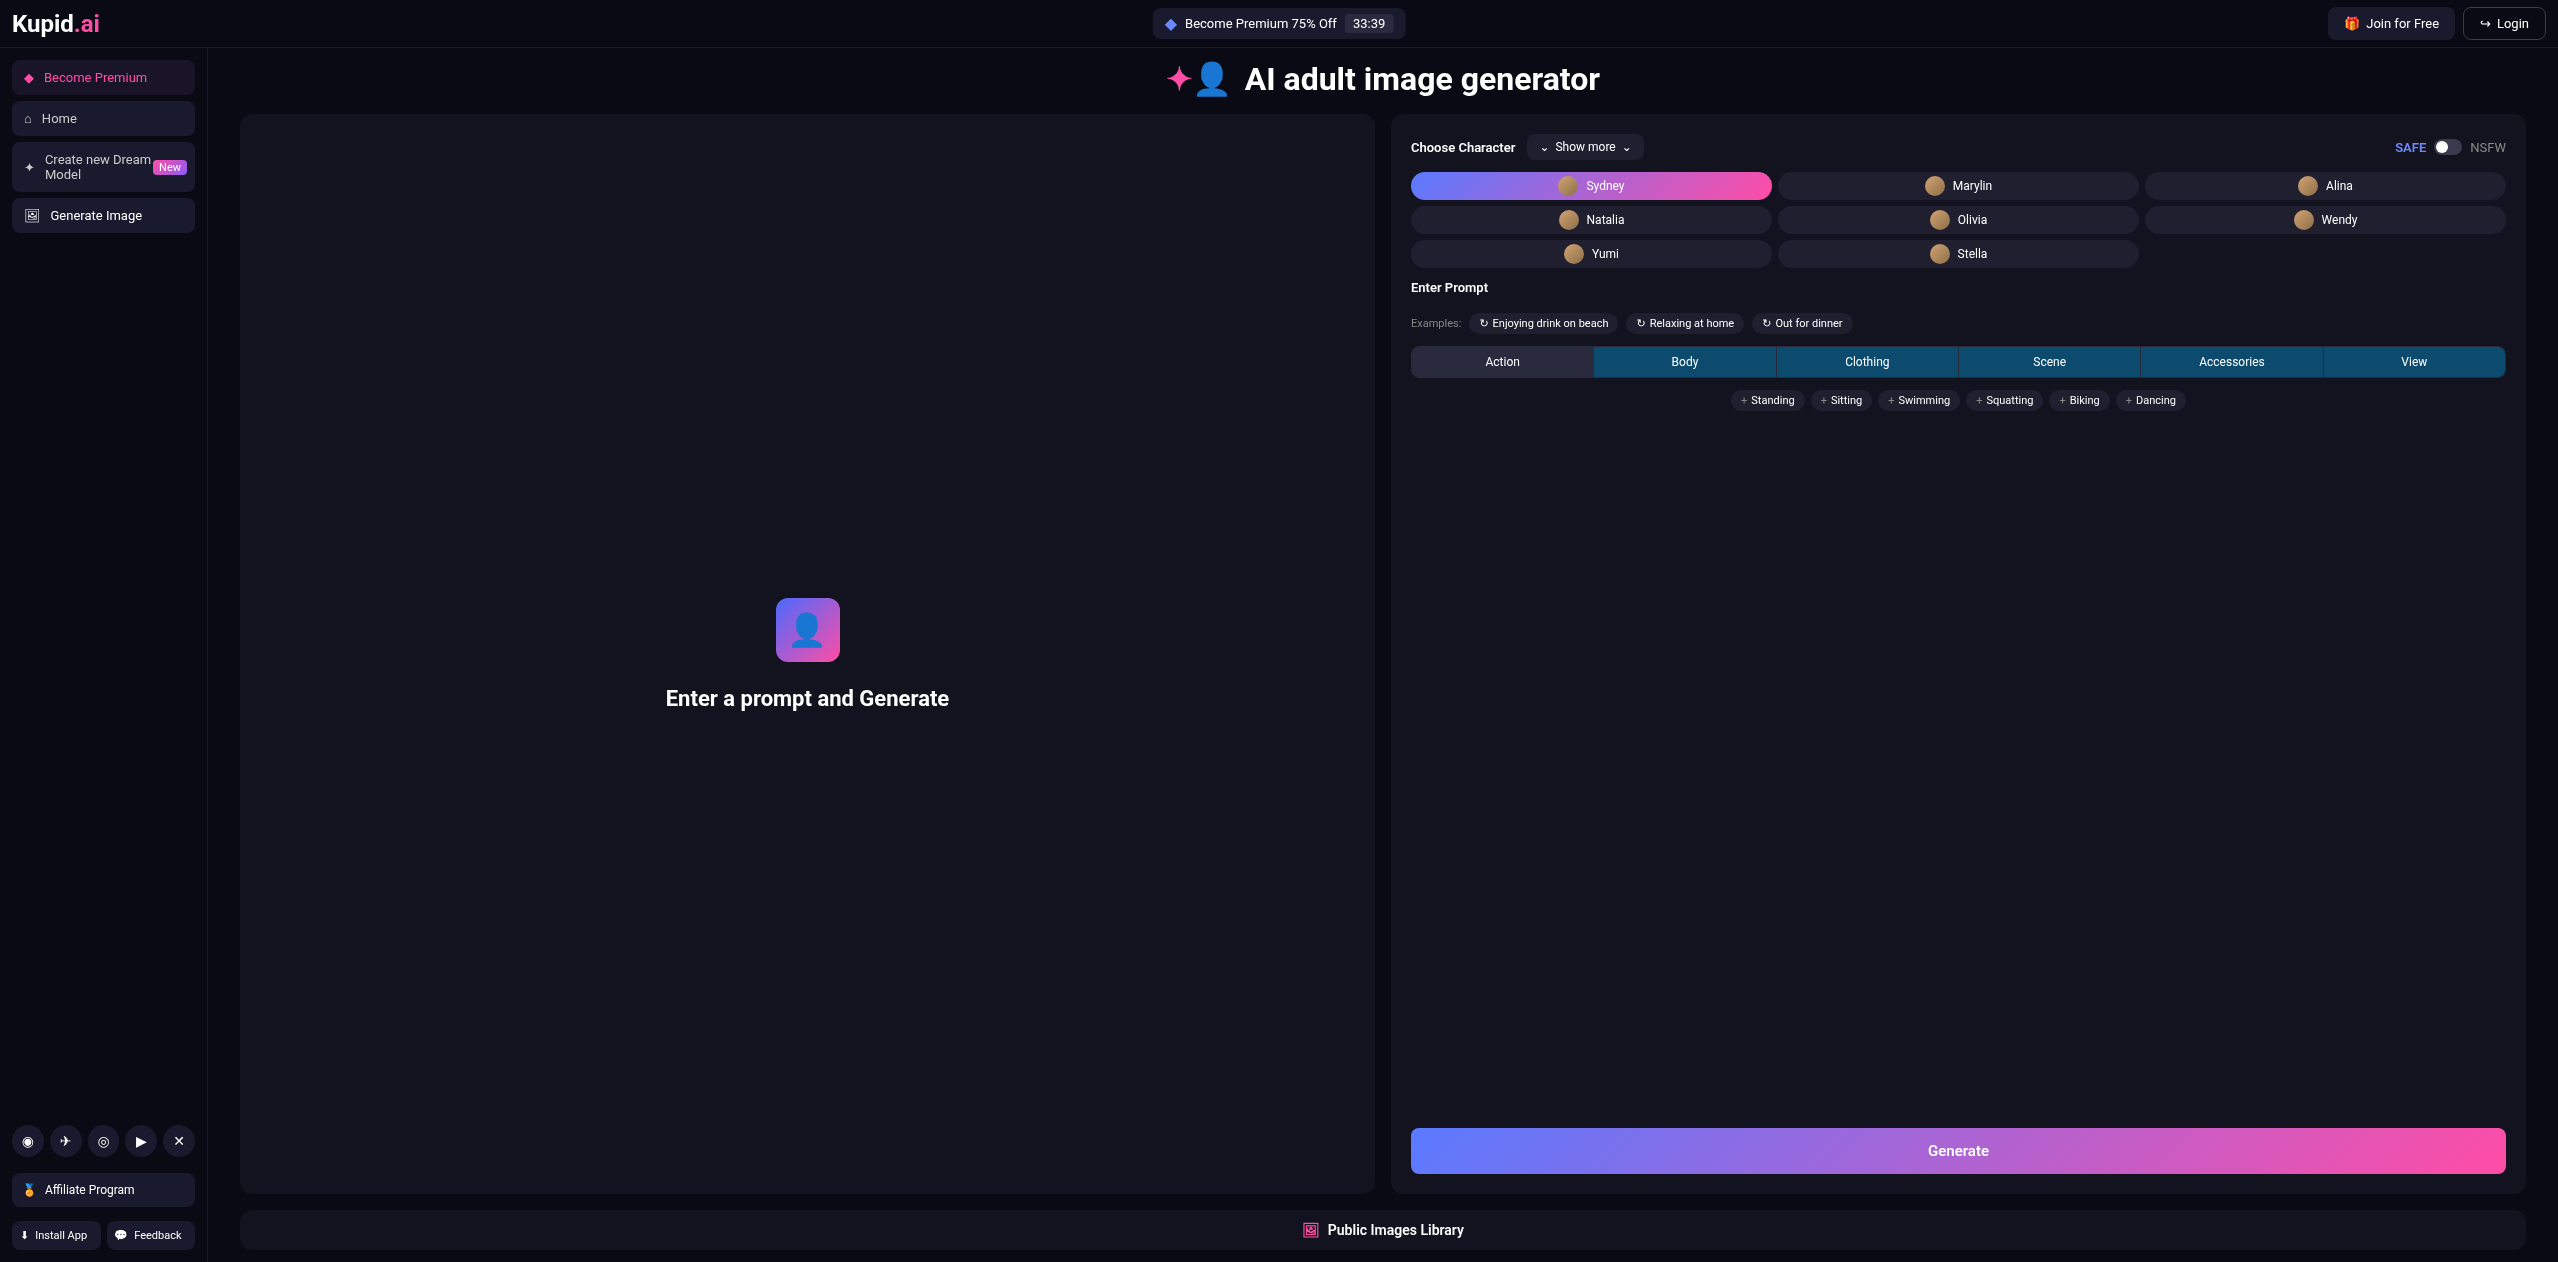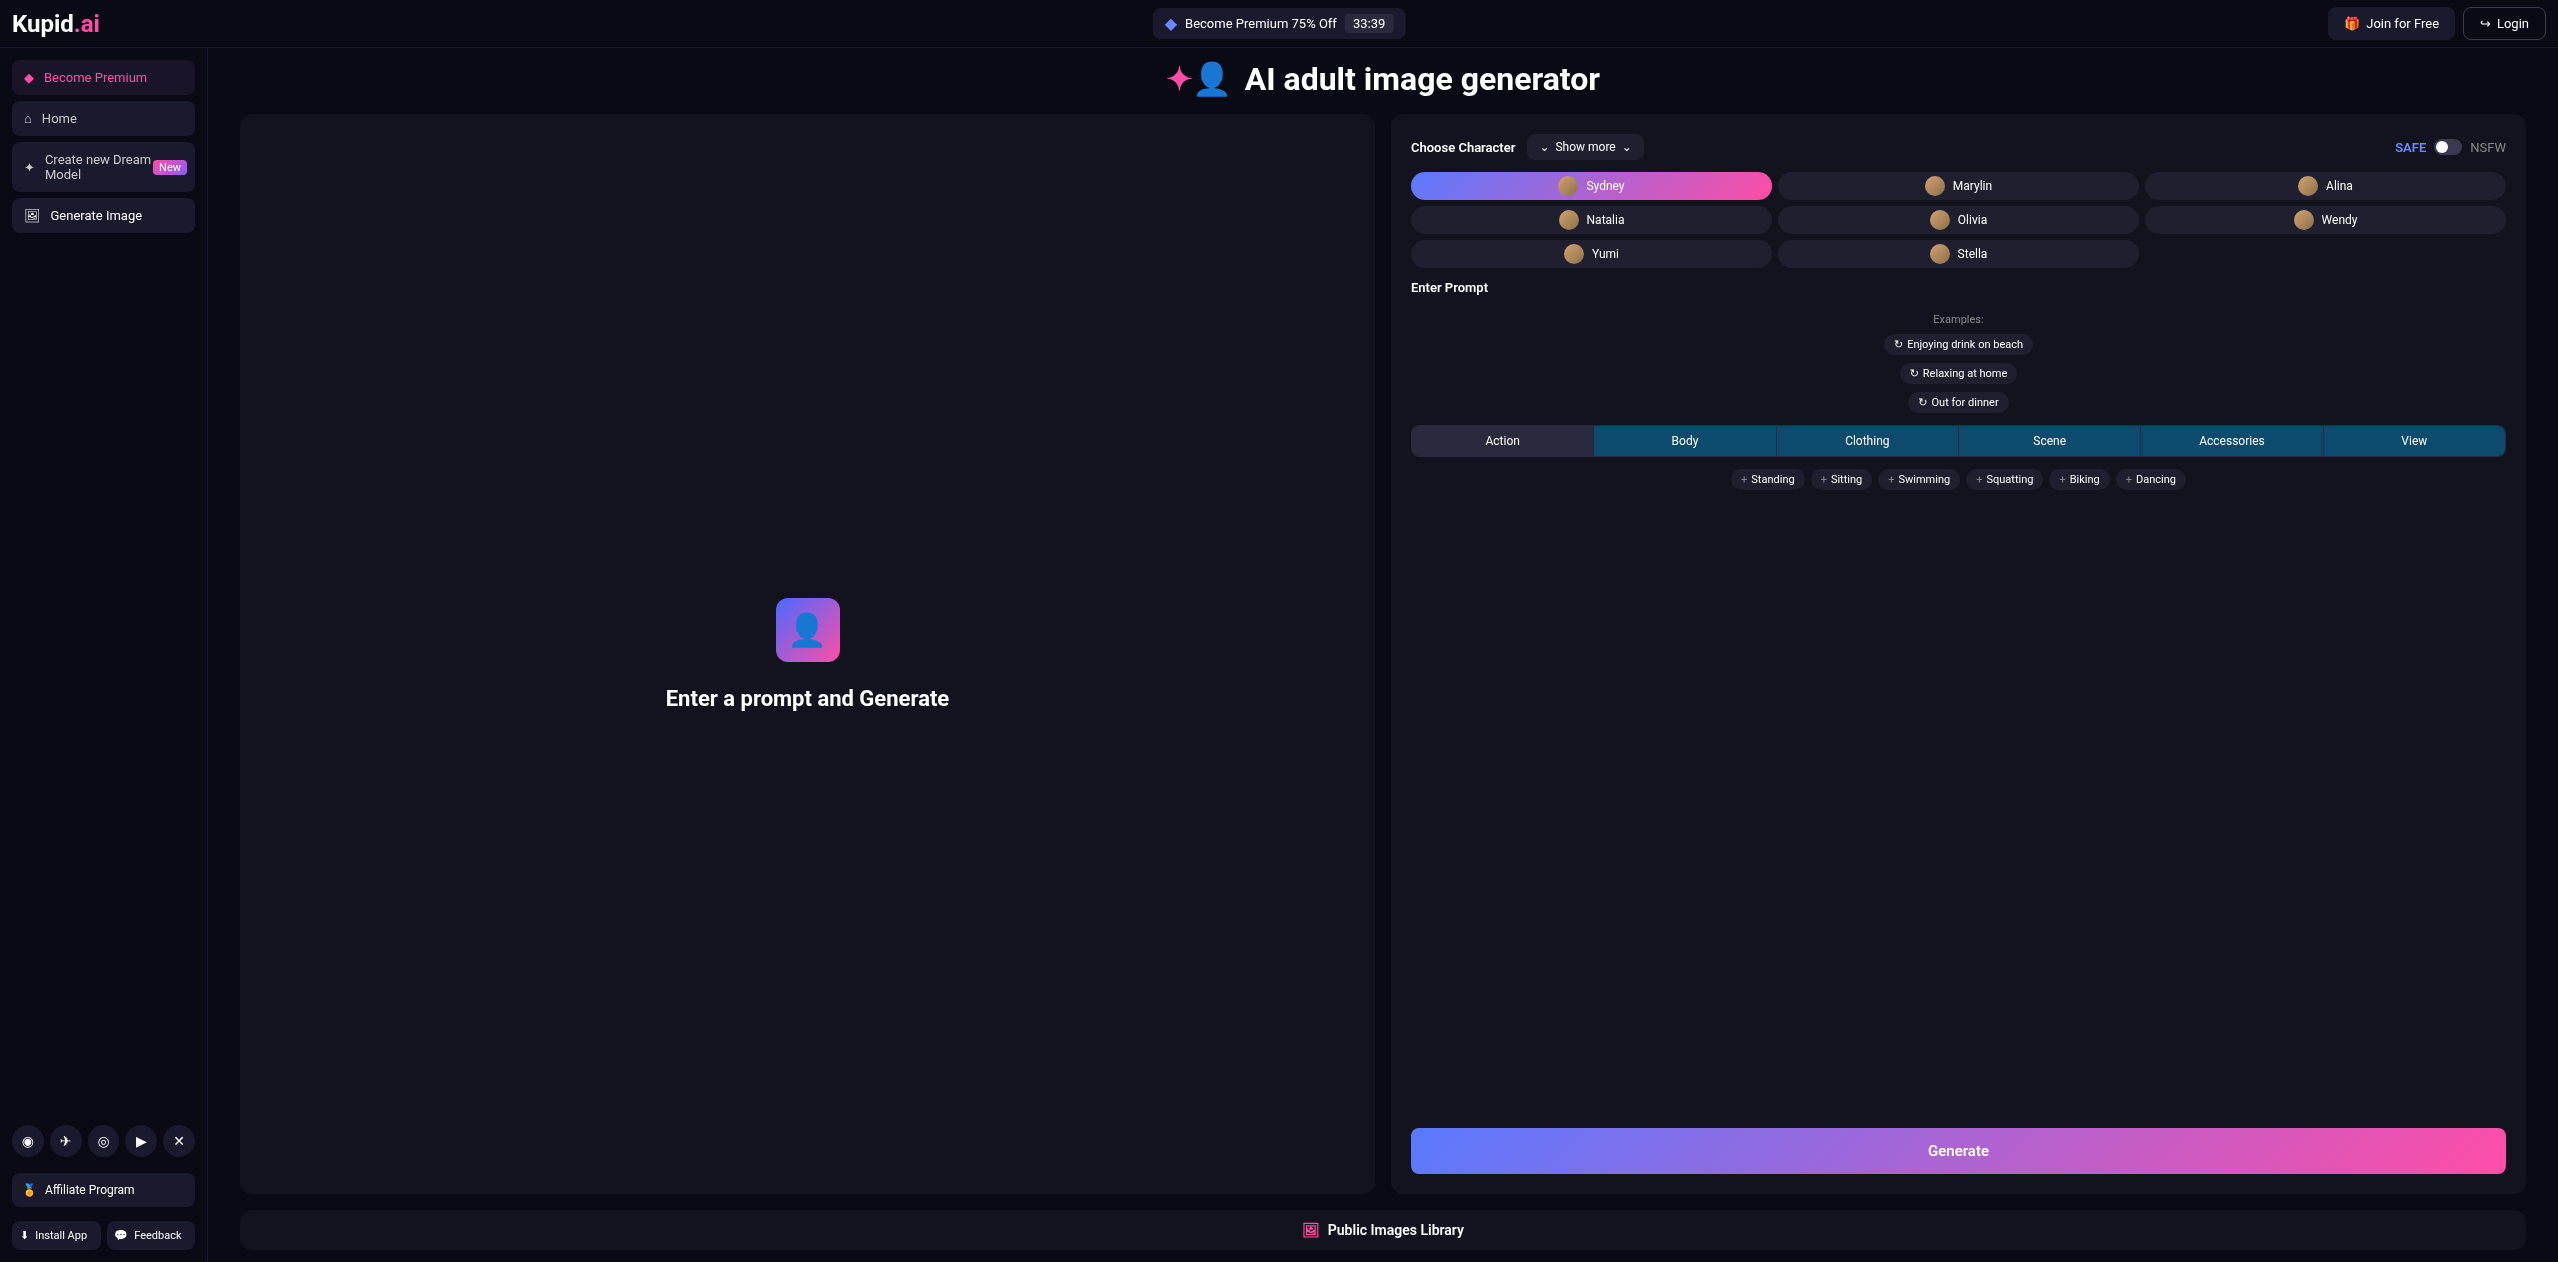--- a/index.html
+++ b/index.html
@@ -293,21 +293,20 @@
       padding: 10px;
       color: #fff;
       font-size: 13px;
       resize: none;
     }
     .examples-row {
       display: flex;
       align-items: center;
       gap: 8px;
       flex-wrap: wrap;
-      flex-direction: column;
     }
     .examples-label {
       font-size: 11px;
       color: #888;
     }
     .example-chip {
       display: flex;
       align-items: center;
       gap: 4px;
       padding: 4px 10px;

